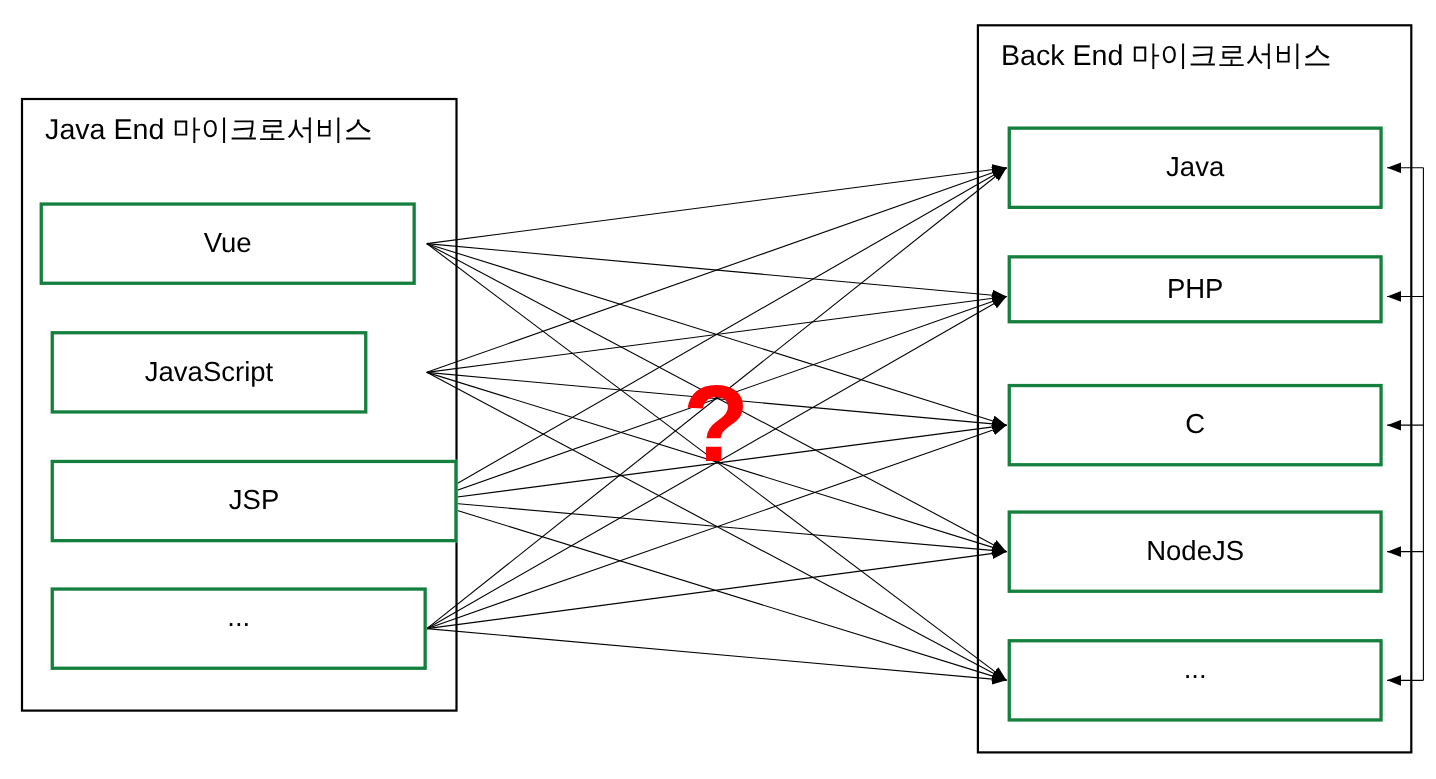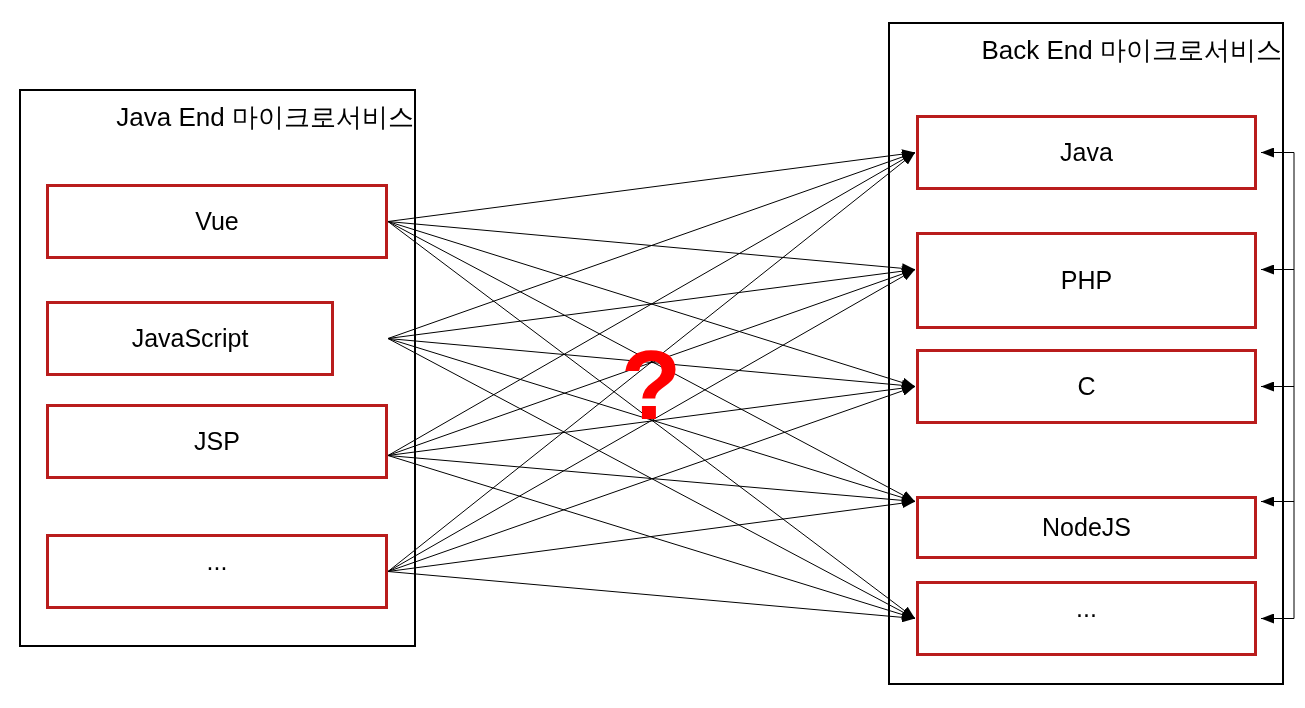--- a/index.html
+++ b/index.html
@@ -25,31 +25,32 @@
     position: absolute;
     border: 2px solid #000000;
     background: transparent;
     z-index: 2;
     box-sizing: border-box;
   }
   .group-container.front { left: 19px; top: 89px; width: 397px; height: 558px; }
   .group-container.back  { left: 888px; top: 22px; width: 396px; height: 663px; }
   .group-title {
     display: block;
-    text-align: right;
+    text-align: left;
     margin-top: 9px;
     font-size: 26px;
     color: #000000;
     letter-spacing: 0px;
     white-space: nowrap;
+    padding-left: 20px;
   }
   .node-box {
     position: absolute;
     box-sizing: border-box;
-    border: 3px solid #b91c1c;
+    border: 3px solid #15803d;
     background: #ffffff;
     z-index: 3;
     display: flex;
     align-items: center;
     justify-content: center;
   }
   .node-label {
     font-size: 25px;
     color: #000000;
     white-space: nowrap;
@@ -114,42 +115,42 @@
 
   <div class="group-container front">
     <span class="group-title">Java End 마이크로서비스</span>
   </div>
 
   <div class="group-container back">
     <span class="group-title">Back End 마이크로서비스</span>
   </div>
 
   <div id="nodes">
-      <div class="node-box" style="left: 46px; top: 184px; width: 342px; height: 75px;">
+      <div class="node-box" style="left: 36px; top: 184px; width: 342px; height: 75px;">
         <span class="node-label">Vue</span>
       </div>
       <div class="node-box" style="left: 46px; top: 301px; width: 288px; height: 75px;">
         <span class="node-label">JavaScript</span>
       </div>
-      <div class="node-box" style="left: 46px; top: 404px; width: 342px; height: 75px;">
+      <div class="node-box" style="left: 46px; top: 418px; width: 370px; height: 75px;">
         <span class="node-label">JSP</span>
       </div>
       <div class="node-box" style="left: 46px; top: 534px; width: 342px; height: 75px;">
         <span class="node-label dots">...</span>
       </div>
       <div class="node-box" style="left: 916px; top: 115px; width: 341px; height: 75px;">
         <span class="node-label">Java</span>
       </div>
-      <div class="node-box" style="left: 916px; top: 232px; width: 341px; height: 97px;">
+      <div class="node-box" style="left: 916px; top: 232px; width: 341px; height: 62px;">
         <span class="node-label">PHP</span>
       </div>
       <div class="node-box" style="left: 916px; top: 349px; width: 341px; height: 75px;">
         <span class="node-label">C</span>
       </div>
-      <div class="node-box" style="left: 916px; top: 464px; width: 341px; height: 63px; margin-top: 32px;">
+      <div class="node-box" style="left: 916px; top: 464px; width: 341px; height: 75px;">
         <span class="node-label">NodeJS</span>
       </div>
       <div class="node-box" style="left: 916px; top: 581px; width: 341px; height: 75px;">
         <span class="node-label dots">...</span>
       </div>
     </div>
 
   <div class="qmark">?</div>
 
 </div>

